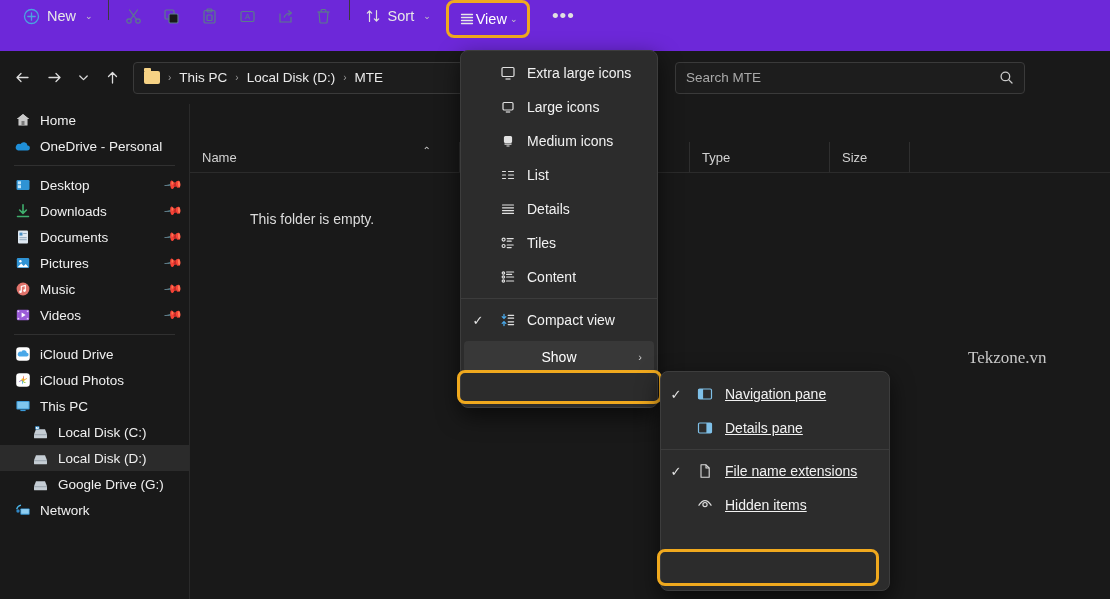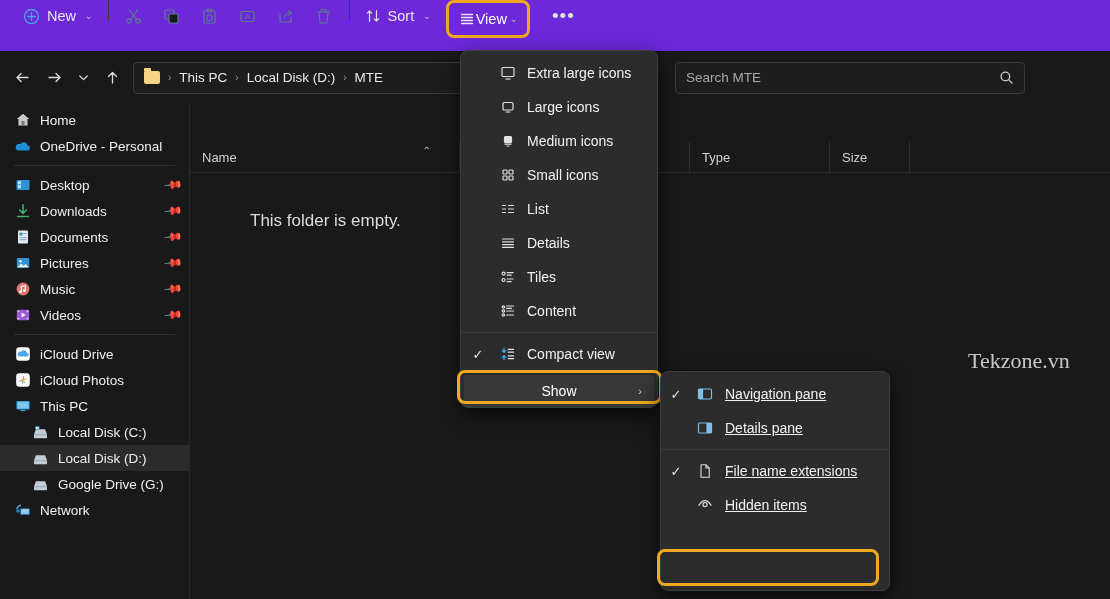--- a/index.html
+++ b/index.html
@@ -94,24 +94,24 @@
   .content { position: absolute; left: 190px; top: 104px; width: 920px; height: 495px; background: #191919; }
   .col-head {
     display: flex; align-items: flex-end; height: 30px;
     font-size: 13px; color: #d2d2d2; border-bottom: 1px solid #2b2b2b; margin-top: 39px;
   }
   .col {
     height: 30px; display: flex; align-items: center; padding-left: 12px;
     border-right: 1px solid #2f2f2f; position: relative;
   }
   .sort-caret { position: absolute; right: 28px; top: 3px; font-size: 10px; color: #cfcfcf; }
-  .empty-msg { font-size: 17px; color: #dcdcdc; padding: 38px 0 0 60px; }
+  .empty-msg { font-size: 14px; color: #dcdcdc; padding: 38px 0 0 60px; }
   .watermark {
     position: absolute; left: 968px; top: 348px;
-    font-family: "Liberation Serif", serif; font-size: 22px; color: #c8c8c8;
+    font-family: "Liberation Serif", serif; font-size: 17px; color: #c8c8c8;
   }
 
   
   .viewmenu {
     position: absolute; left: 460px; top: 50px; width: 198px; height: 358px;
     background: #2c2c2c; border: 1px solid #3d3d3d; border-radius: 8px;
     padding: 5px 0; box-shadow: 0 8px 22px rgba(0,0,0,.6);
   }
   .vm-item {
     display: flex; align-items: center; height: 34px;
@@ -538,32 +538,20 @@
       <span class="vm-check"></span>
       <span class="vm-ico">
         <svg width="18" height="18" viewBox="0 0 18 18" fill="none" stroke="#e2e2e2" stroke-width="1.2">
             <rect x="5.5" y="4.5" width="7" height="6" rx="1" fill="#e2e2e2"></rect>
             <path d="M5.5 12.2h7M7.5 14h3"></path>
           </svg>
       </span>
       <span class="vm-label">Medium icons</span>
     </div>
 
-    <div class="vm-item">
-      <span class="vm-check"></span>
-      <span class="vm-ico">
-        <svg width="18" height="18" viewBox="0 0 18 18" fill="none" stroke="#e2e2e2" stroke-width="1.2">
-            <rect x="4" y="4" width="4" height="4" rx="0.8"></rect>
-            <rect x="10" y="4" width="4" height="4" rx="0.8"></rect>
-            <rect x="4" y="10" width="4" height="4" rx="0.8"></rect>
-            <rect x="10" y="10" width="4" height="4" rx="0.8"></rect>
-          </svg>
-      </span>
-      <span class="vm-label">Small icons</span>
-    </div>
 
     <div class="vm-item">
       <span class="vm-check"></span>
       <span class="vm-ico">
         <svg width="18" height="18" viewBox="0 0 18 18" stroke="#e2e2e2" stroke-width="1.2" stroke-linecap="round">
             <path d="M3.5 5.5h3M3.5 9h3M3.5 12.5h3M9.5 5.5h5M9.5 9h5M9.5 12.5h5"></path>
           </svg>
       </span>
       <span class="vm-label">List</span>
     </div>

